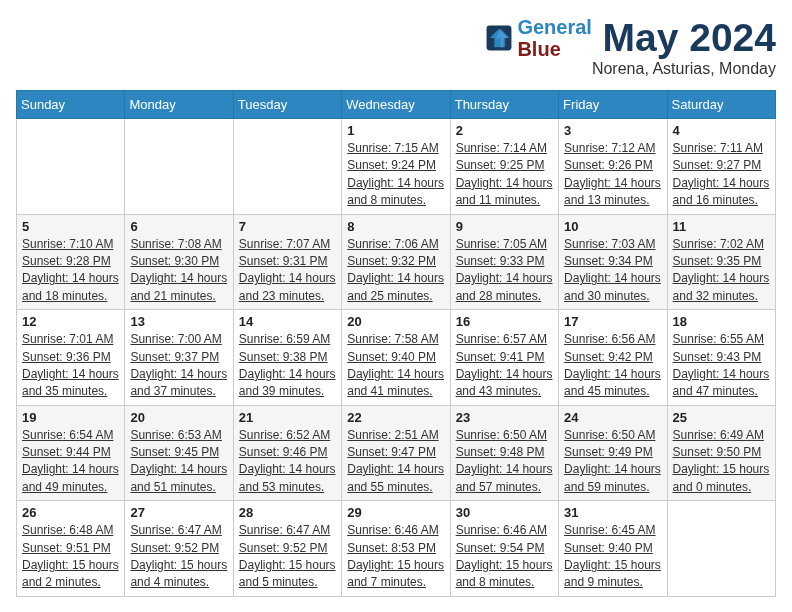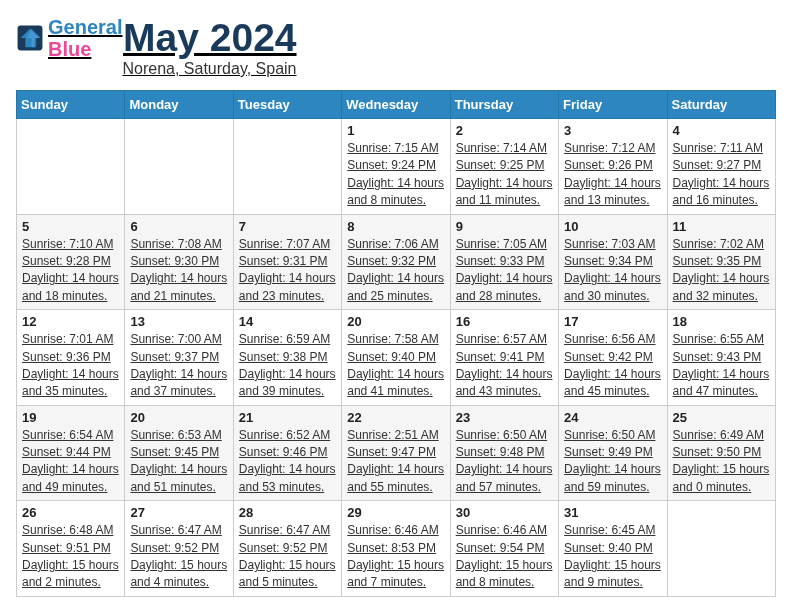--- a/index.html
+++ b/index.html
@@ -5,24 +5,23 @@
     * { box-sizing: border-box; margin: 0; padding: 0; }
     body {
       font-family: Arial, sans-serif;
       background: #fff;
       width: 792px;
       min-height: 612px;
       padding: 16px;
     }
     .header {
       display: flex;
-      justify-content: flex-start;
+      justify-content: flex-end;
       align-items: flex-start;
       margin-bottom: 12px;
-      text-decoration: underline;
     }
     .logo {
       display: flex;
       align-items: center;
     }
     .logo-text {
       font-size: 20px;
       font-weight: bold;
       color: #1a3a5c;
       line-height: 1.1;
@@ -49,21 +48,21 @@
     }
     table {
       width: 100%;
       border-collapse: collapse;
       table-layout: fixed;
     }
     thead th {
       background-color: #2e86c1;
       color: #fff;
       font-size: 13px;
-      font-weight: bold;
+      font-weight: normal;
       padding: 6px 4px;
       text-align: left;
       border: 1px solid #2278a8;
     }
     tbody td {
       vertical-align: top;
       border: 1px solid #ccc;
       padding: 4px 5px;
       font-size: 10.5px;
       color: #222;
@@ -95,27 +94,27 @@
 <div class="header">
   <div class="logo">
     <svg class="logo-icon" viewBox="0 0 36 36">
       <rect x="2" y="2" width="32" height="32" rx="4" fill="#1a3a5c"></rect>
       <polygon points="18,6 30,18 24,18 24,30 12,30 12,18 6,18" fill="#2e86c1"></polygon>
       <polygon points="20,6 32,18 26,18 26,30 20,30 20,18 14,18 20,6" fill="#5aace8" opacity="0.5"></polygon>
     </svg>
     <div>
       <div class="logo-text">
         <span>General</span><br>
-        <span style="color:#ec4899;">Blue</span>
+        <span style="color:#7f1d1d;">Blue</span>
       </div>
     </div>
   </div>
   <div class="title-block">
     <div class="month-title">May 2024</div>
-    <div class="location-title">Norena, Saturday, Spain</div>
+    <div class="location-title">Norena, Asturias, Monday</div>
   </div>
 </div>
 
 <table>
   <thead>
     <tr>
     <th>Sunday</th>
         <th>Monday</th>
         <th>Tuesday</th>
         <th>Wednesday</th>

